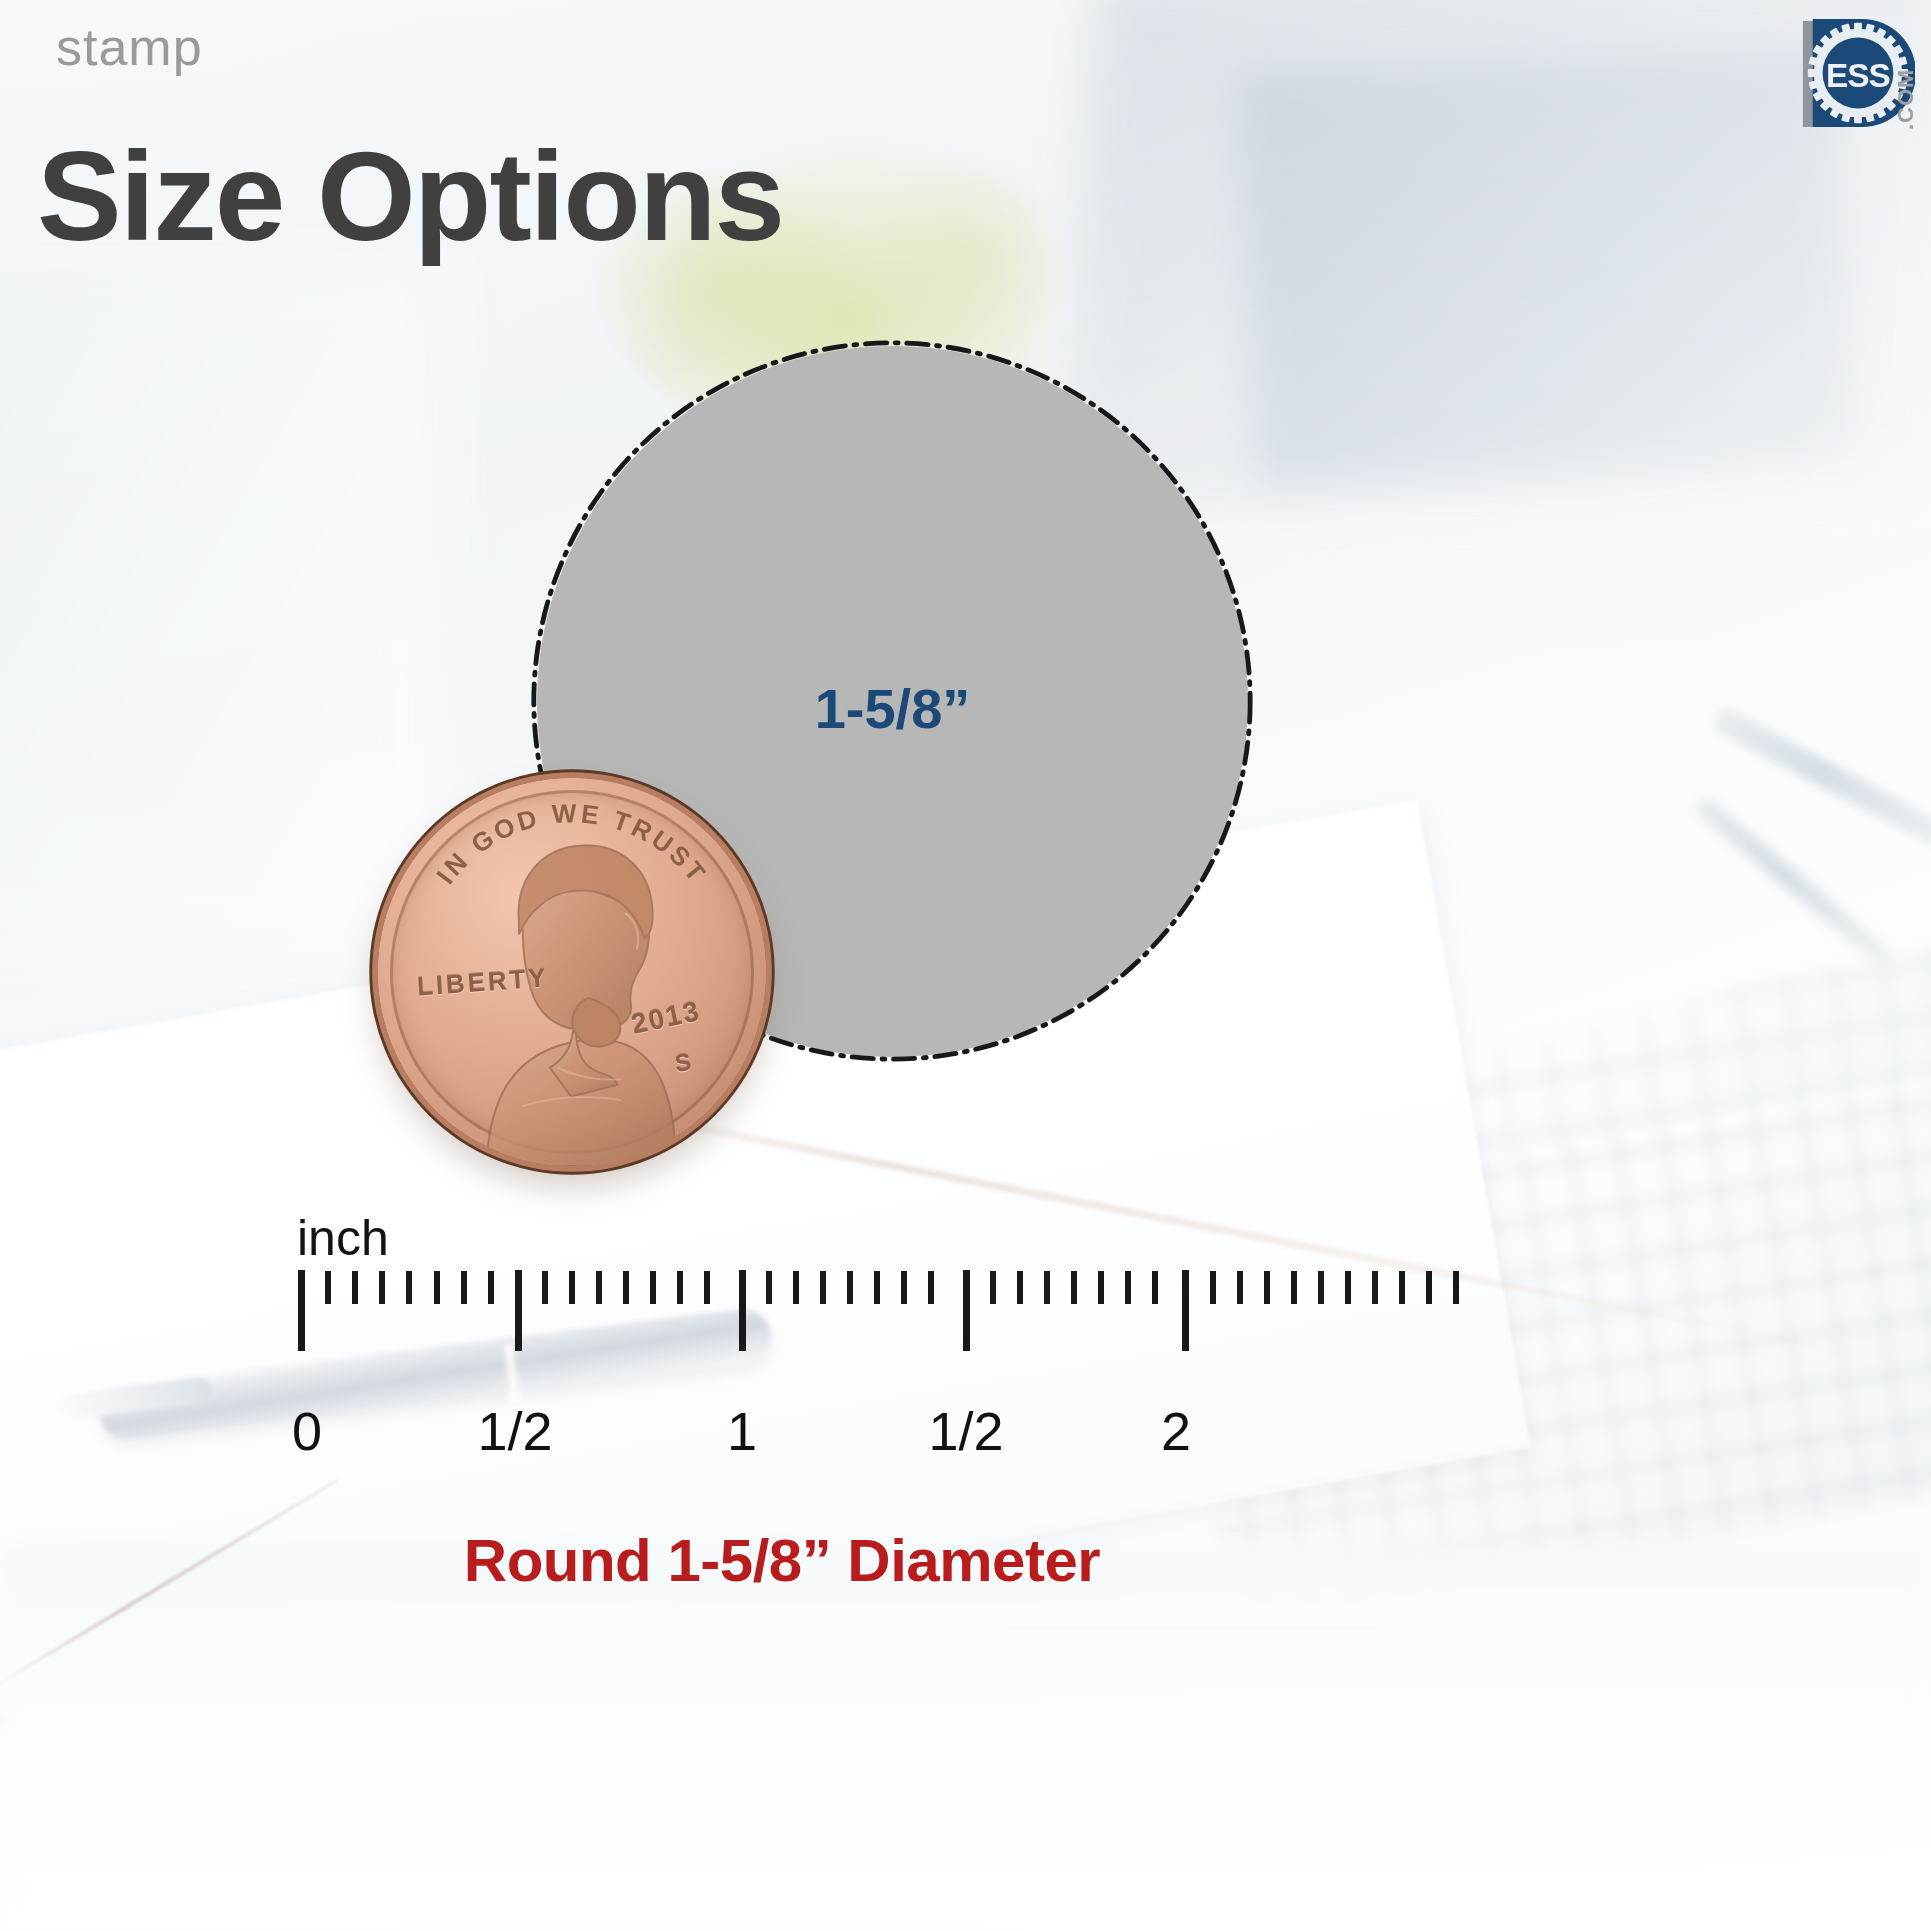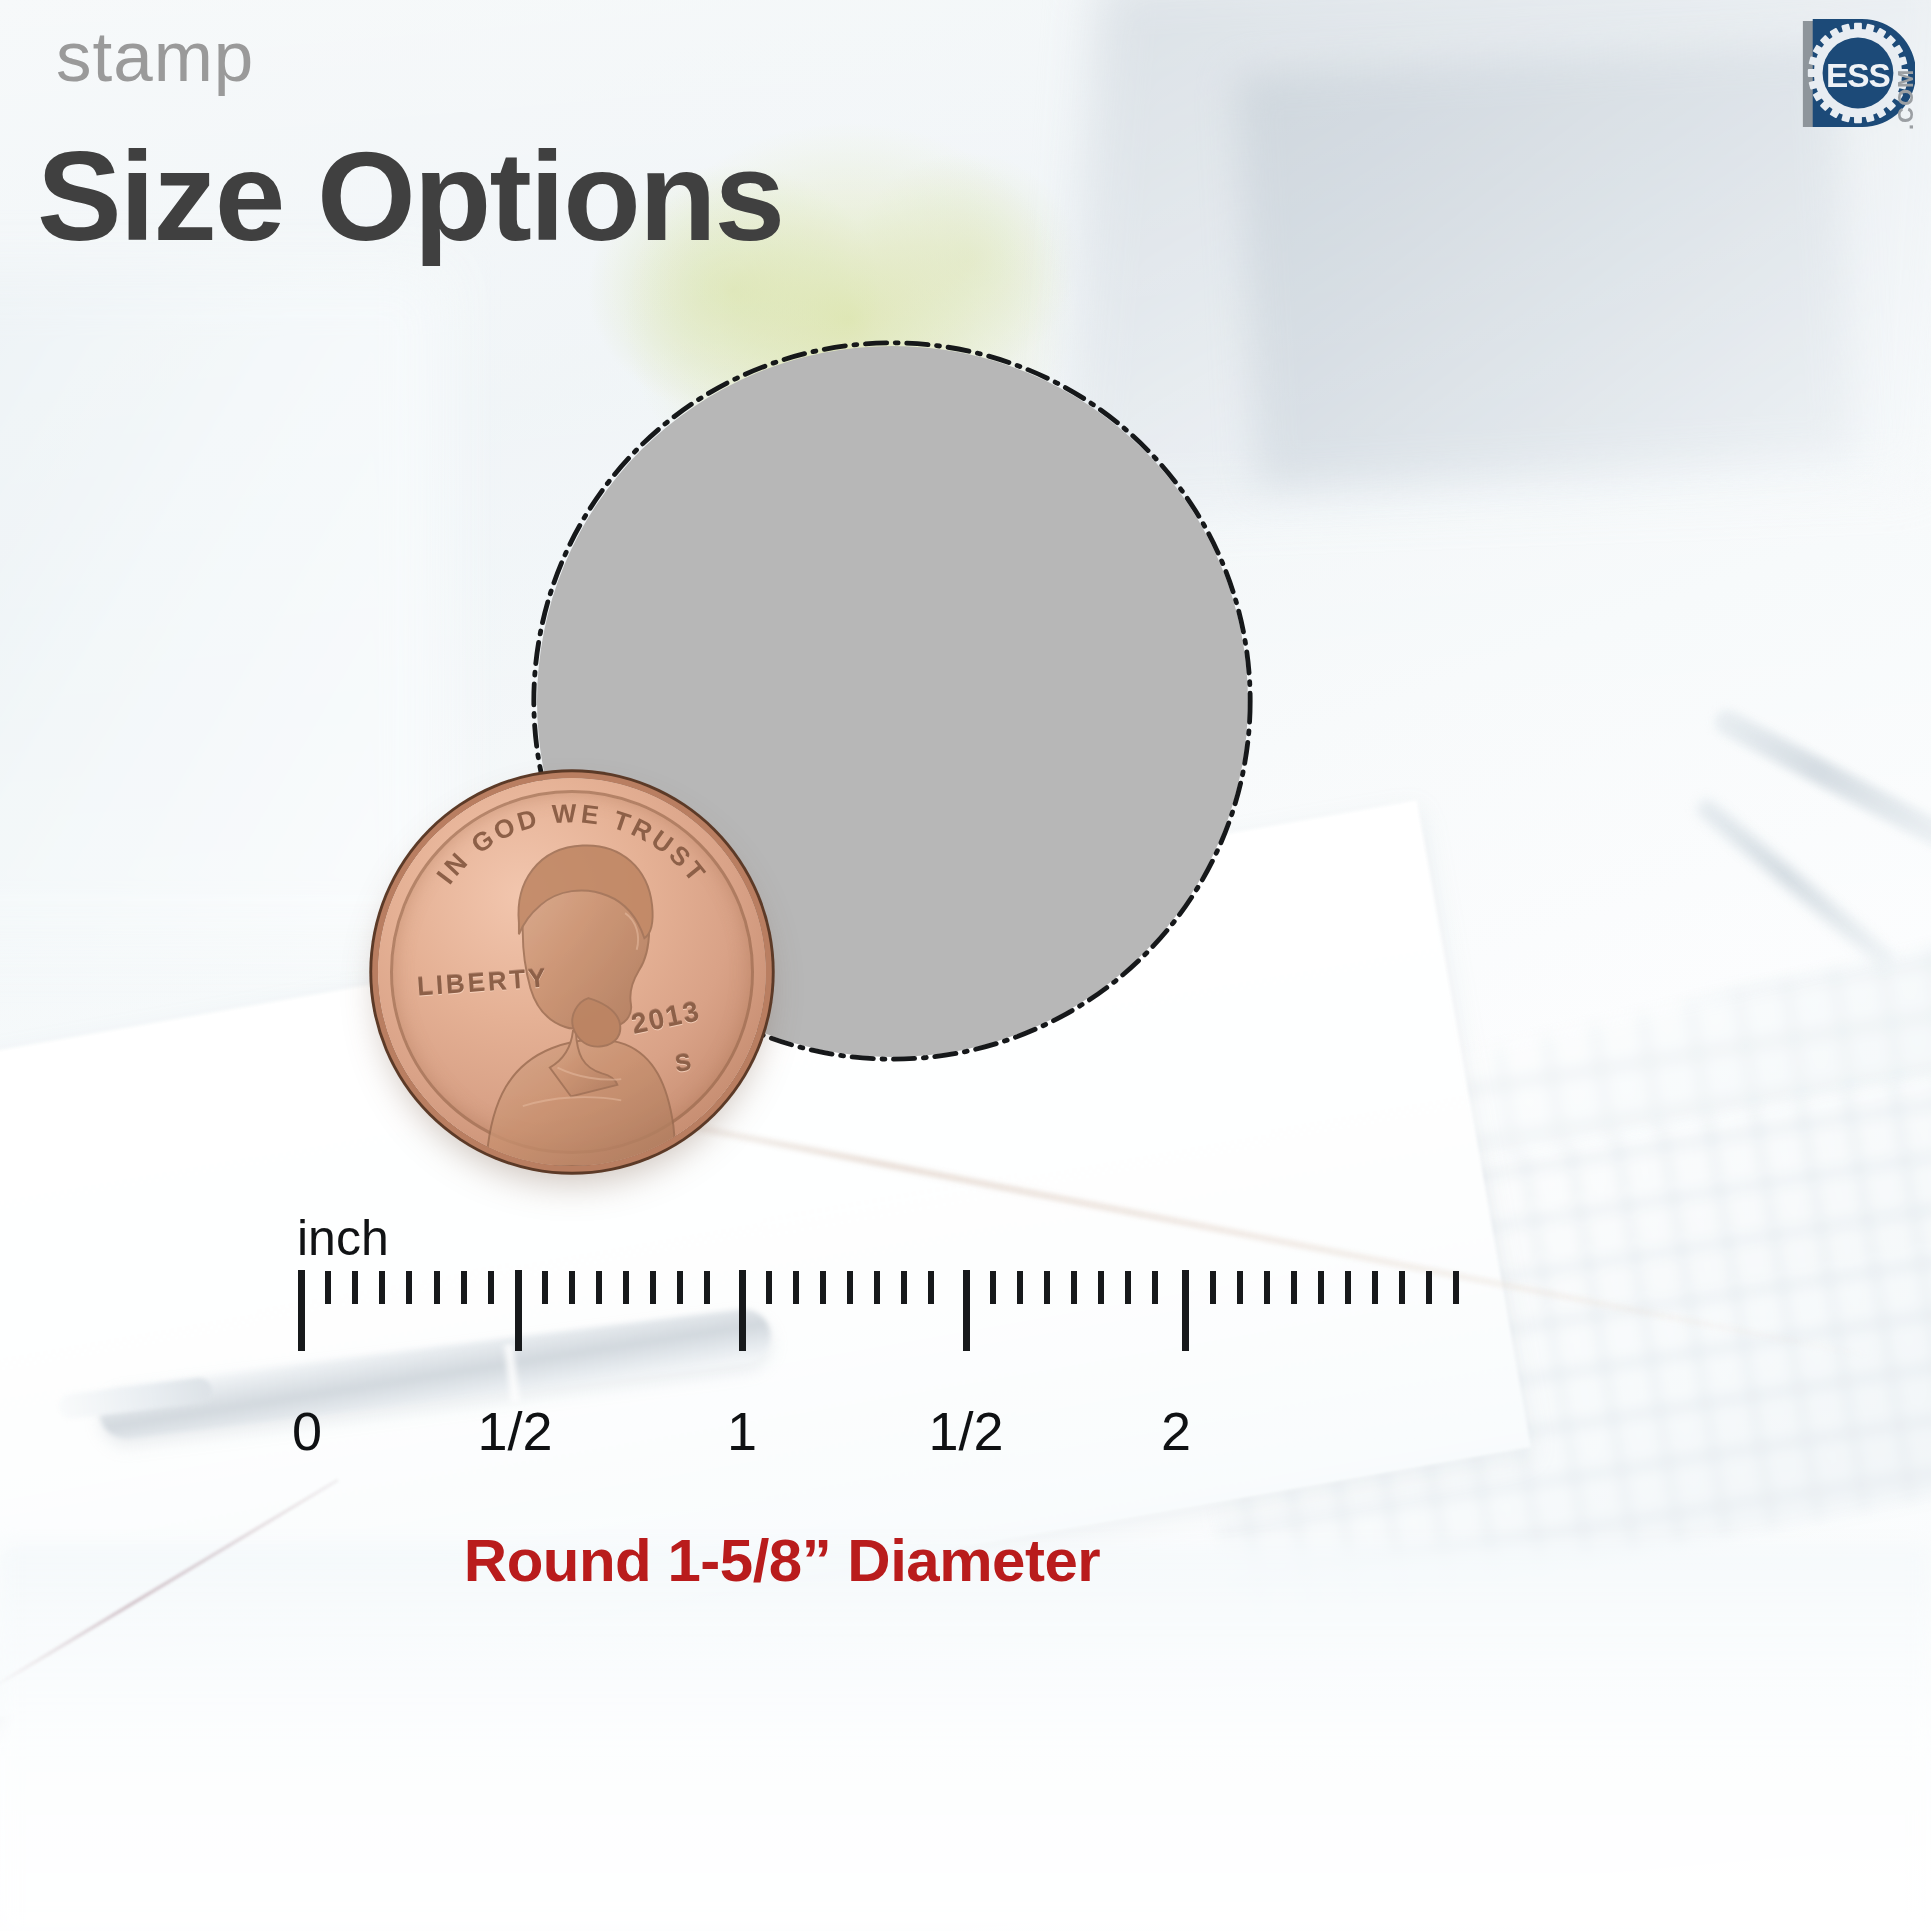--- a/index.html
+++ b/index.html
@@ -169,21 +169,21 @@
   #bg-wash {
     position: absolute; inset: 0;
     background: linear-gradient(175deg, rgba(255,255,255,0.30) 0%, rgba(255,255,255,0.05) 35%, rgba(255,255,255,0.25) 75%, rgba(255,255,255,0.55) 100%);
     pointer-events: none;
   }
 
   
   #header-stamp-word {
     position: absolute;
     left: 56px; top: 21px;
-    font-size: 71px;
+    font-size: 52px;
     font-weight: 400;
     color: #9a9a9a;
     letter-spacing: 1px;
     line-height: 1;
   }
   #page-title {
     position: absolute;
     left: 37px; top: 133px;
     font-size: 127px;
     font-weight: 700;
@@ -441,20 +441,21 @@
   </svg>
 
   <span id="logo-dotcom">.COM</span>
 </div>
 
 <div id="size-circle"></div>
 <svg id="size-circle-dash" viewBox="0 0 752 752">
   <circle cx="376" cy="376" r="371"></circle>
 </svg>
 <div id="circle-label">
+  <span class="l1">1-5/8”</span>
 </div>
 
 <div id="penny">
   <div id="penny-rim"></div>
 
   <svg id="penny-bust" viewBox="0 0 402 402">
     <defs>
       <linearGradient id="bustg" x1="0" y1="0" x2="1" y2="1">
         <stop offset="0%" stop-color="#d9a98d"></stop>
         <stop offset="45%" stop-color="#c7906f"></stop>

